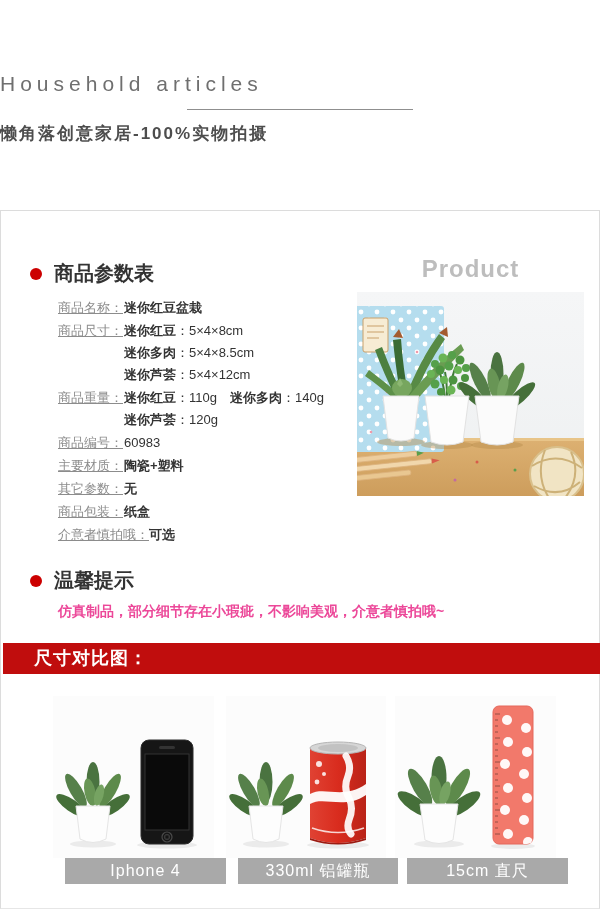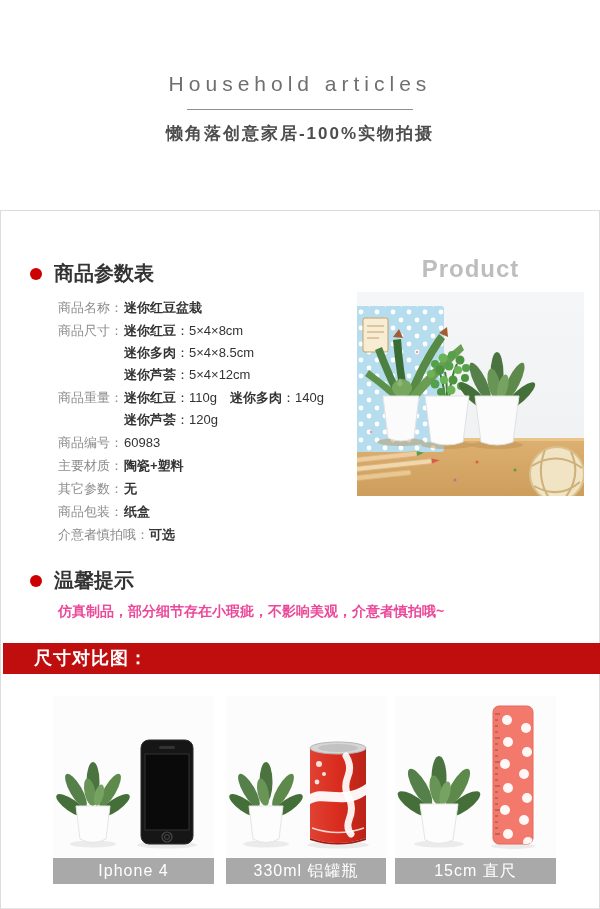--- a/index.html
+++ b/index.html
@@ -1,41 +1,41 @@
 <!DOCTYPE html>
 <html><head>
 <meta charset="utf-8">
 <style>
   html,body{margin:0;padding:0;background:#fff;}
   .page{
     position:relative;width:600px;height:909px;background:#fff;overflow:hidden;
     font-family:"Liberation Sans","DejaVu Sans",sans-serif;color:#333;
   }
   
-  .brand{position:absolute;top:72px;left:0;width:600px;text-align:center;}
+  .brand{position:absolute;top:72px;left:0;width:600px;text-align:left;}
   .brand-eng{font-size:21px;letter-spacing:5px;color:#6f6f6f;font-weight:400;}
   .brand-rule{width:226px;height:1px;background:#8f8f8f;margin:13px auto 12px auto;}
   .brand-chn{font-size:17px;letter-spacing:2px;color:#4d4d4d;font-weight:600;}
   
   .main-box{
     position:absolute;left:0;top:210px;width:600px;height:699px;box-sizing:border-box;
     border:1px solid #dcdcdc;border-bottom-color:#e6e6e6;background:#fff;
   }
   .sec-head{position:absolute;display:flex;align-items:center;gap:12px;}
   .bullet{width:12px;height:12px;border-radius:50%;background:#cc0000;flex:0 0 auto;}
   .sec-title{font-size:20px;font-weight:bold;color:#333;}
   .params-head{left:29px;top:49px;}
   .watermark{
     position:absolute;left:356px;top:44px;width:227px;text-align:center;
     font-size:24px;font-weight:bold;color:#bdbdbd;letter-spacing:1px;
   }
   
   .params{position:absolute;left:57px;top:86px;width:300px;font-size:13px;}
   .p-row{display:flex;margin-bottom:1px;line-height:22px;}
-  .p-label{color:#8c8c8c;min-width:66px;white-space:nowrap;flex:0 0 auto;}
+  .p-label{color:#8c8c8c;min-width:66px;white-space:nowrap;flex:0 0 auto;text-decoration:underline;}
   .p-value{color:#333;}
   .p-line{display:block;white-space:nowrap;}
   .seg-b{font-weight:bold;}
   
   .photo{position:absolute;left:356px;top:81px;width:227px;height:204px;overflow:hidden;}
   
   .notice-head{left:29px;top:356px;}
   .notice-text{position:absolute;left:57px;top:392px;font-size:14px;font-weight:bold;color:#ec4899;}
   
   .size-banner{
@@ -45,21 +45,21 @@
   }
   
   .compare-row{position:absolute;left:0;top:485px;width:100%;height:188px;}
   .card{position:absolute;top:0;height:188px;}
   .card1{left:52px;width:161px;}
   .card2{left:225px;width:160px;}
   .card3{left:394px;width:161px;}
   .card-photo{width:100%;height:162px;background:#fcfcfc;}
   .card-label{
     width:100%;height:26px;background:#a9a9a9;color:#fff;text-align:center;
-    line-height:26px;font-size:16px;letter-spacing:1px;
+    line-height:26px;font-size:16px;letter-spacing:1px;margin-left:12px;
   }
 </style>
 </head>
 <body>
 
 <div class="page">
 
   <div class="brand">
     <div class="brand-eng">Household articles</div>
     <div class="brand-rule"></div>

